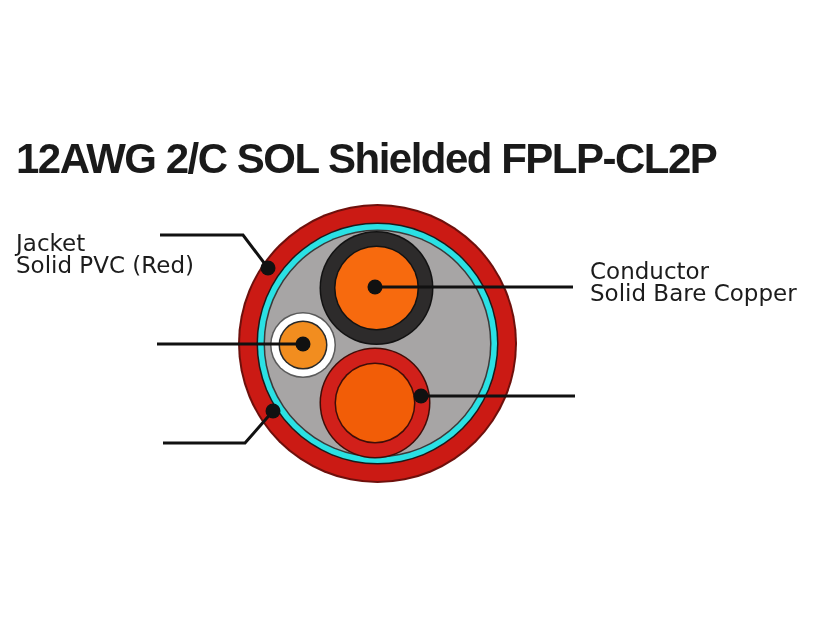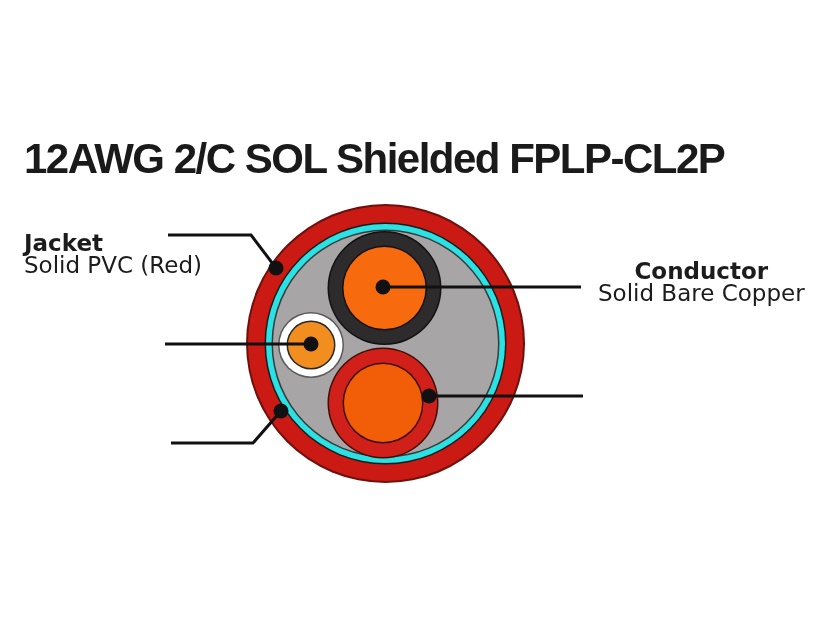--- a/index.html
+++ b/index.html
@@ -4,21 +4,20 @@
 <style>
   * { margin: 0; padding: 0; box-sizing: border-box; }
   html, body { width: 840px; height: 630px; background: #ffffff; overflow: hidden; }
   #canvas {
     position: relative;
     width: 728px;
     height: 630px;
     background: #ffffff;
     font-family: "DejaVu Sans", sans-serif;
     color: #1c1c1c;
-    margin-left: 8px;
   }
   .page-title {
     position: absolute;
     left: 16px;
     top: 135px;
     font-family: "Liberation Sans", sans-serif;
     font-size: 42px;
     font-weight: bold;
     letter-spacing: -1.5px;
     line-height: 48px;
@@ -31,26 +30,26 @@
     top: 0;
     width: 840px;
     height: 630px;
   }
   .callout {
     position: absolute;
     font-size: 23px;
     color: #1c1c1c;
     white-space: nowrap;
   }
-  .callout .hd { font-weight: bold; display: block; }
+  .callout .hd { font-weight: normal; display: block; }
   .callout .ln { display: block; }
   .co-jacket     { left: 16px;  top: 232px; line-height: 22px; }
   .co-drain      { left: 16px;  top: 310px; line-height: 26px; }
   .co-shield     { left: 16px;  top: 433px; line-height: 24px; }
-  .co-conductor  { left: 590px; top: 260px; line-height: 22px; text-align: center; }
+  .co-conductor  { left: 590px; top: 260px; line-height: 22px; }
   .co-dielectric { left: 591px; top: 380px; line-height: 22px; }
 </style>
 </head>
 <body>
 
 <div id="canvas">
 
   <div class="page-title">12AWG 2/C SOL Shielded FPLP-CL2P</div>
 
   <svg id="diagram-svg" viewBox="0 0 840 630" xmlns="http://www.w3.org/2000/svg">

